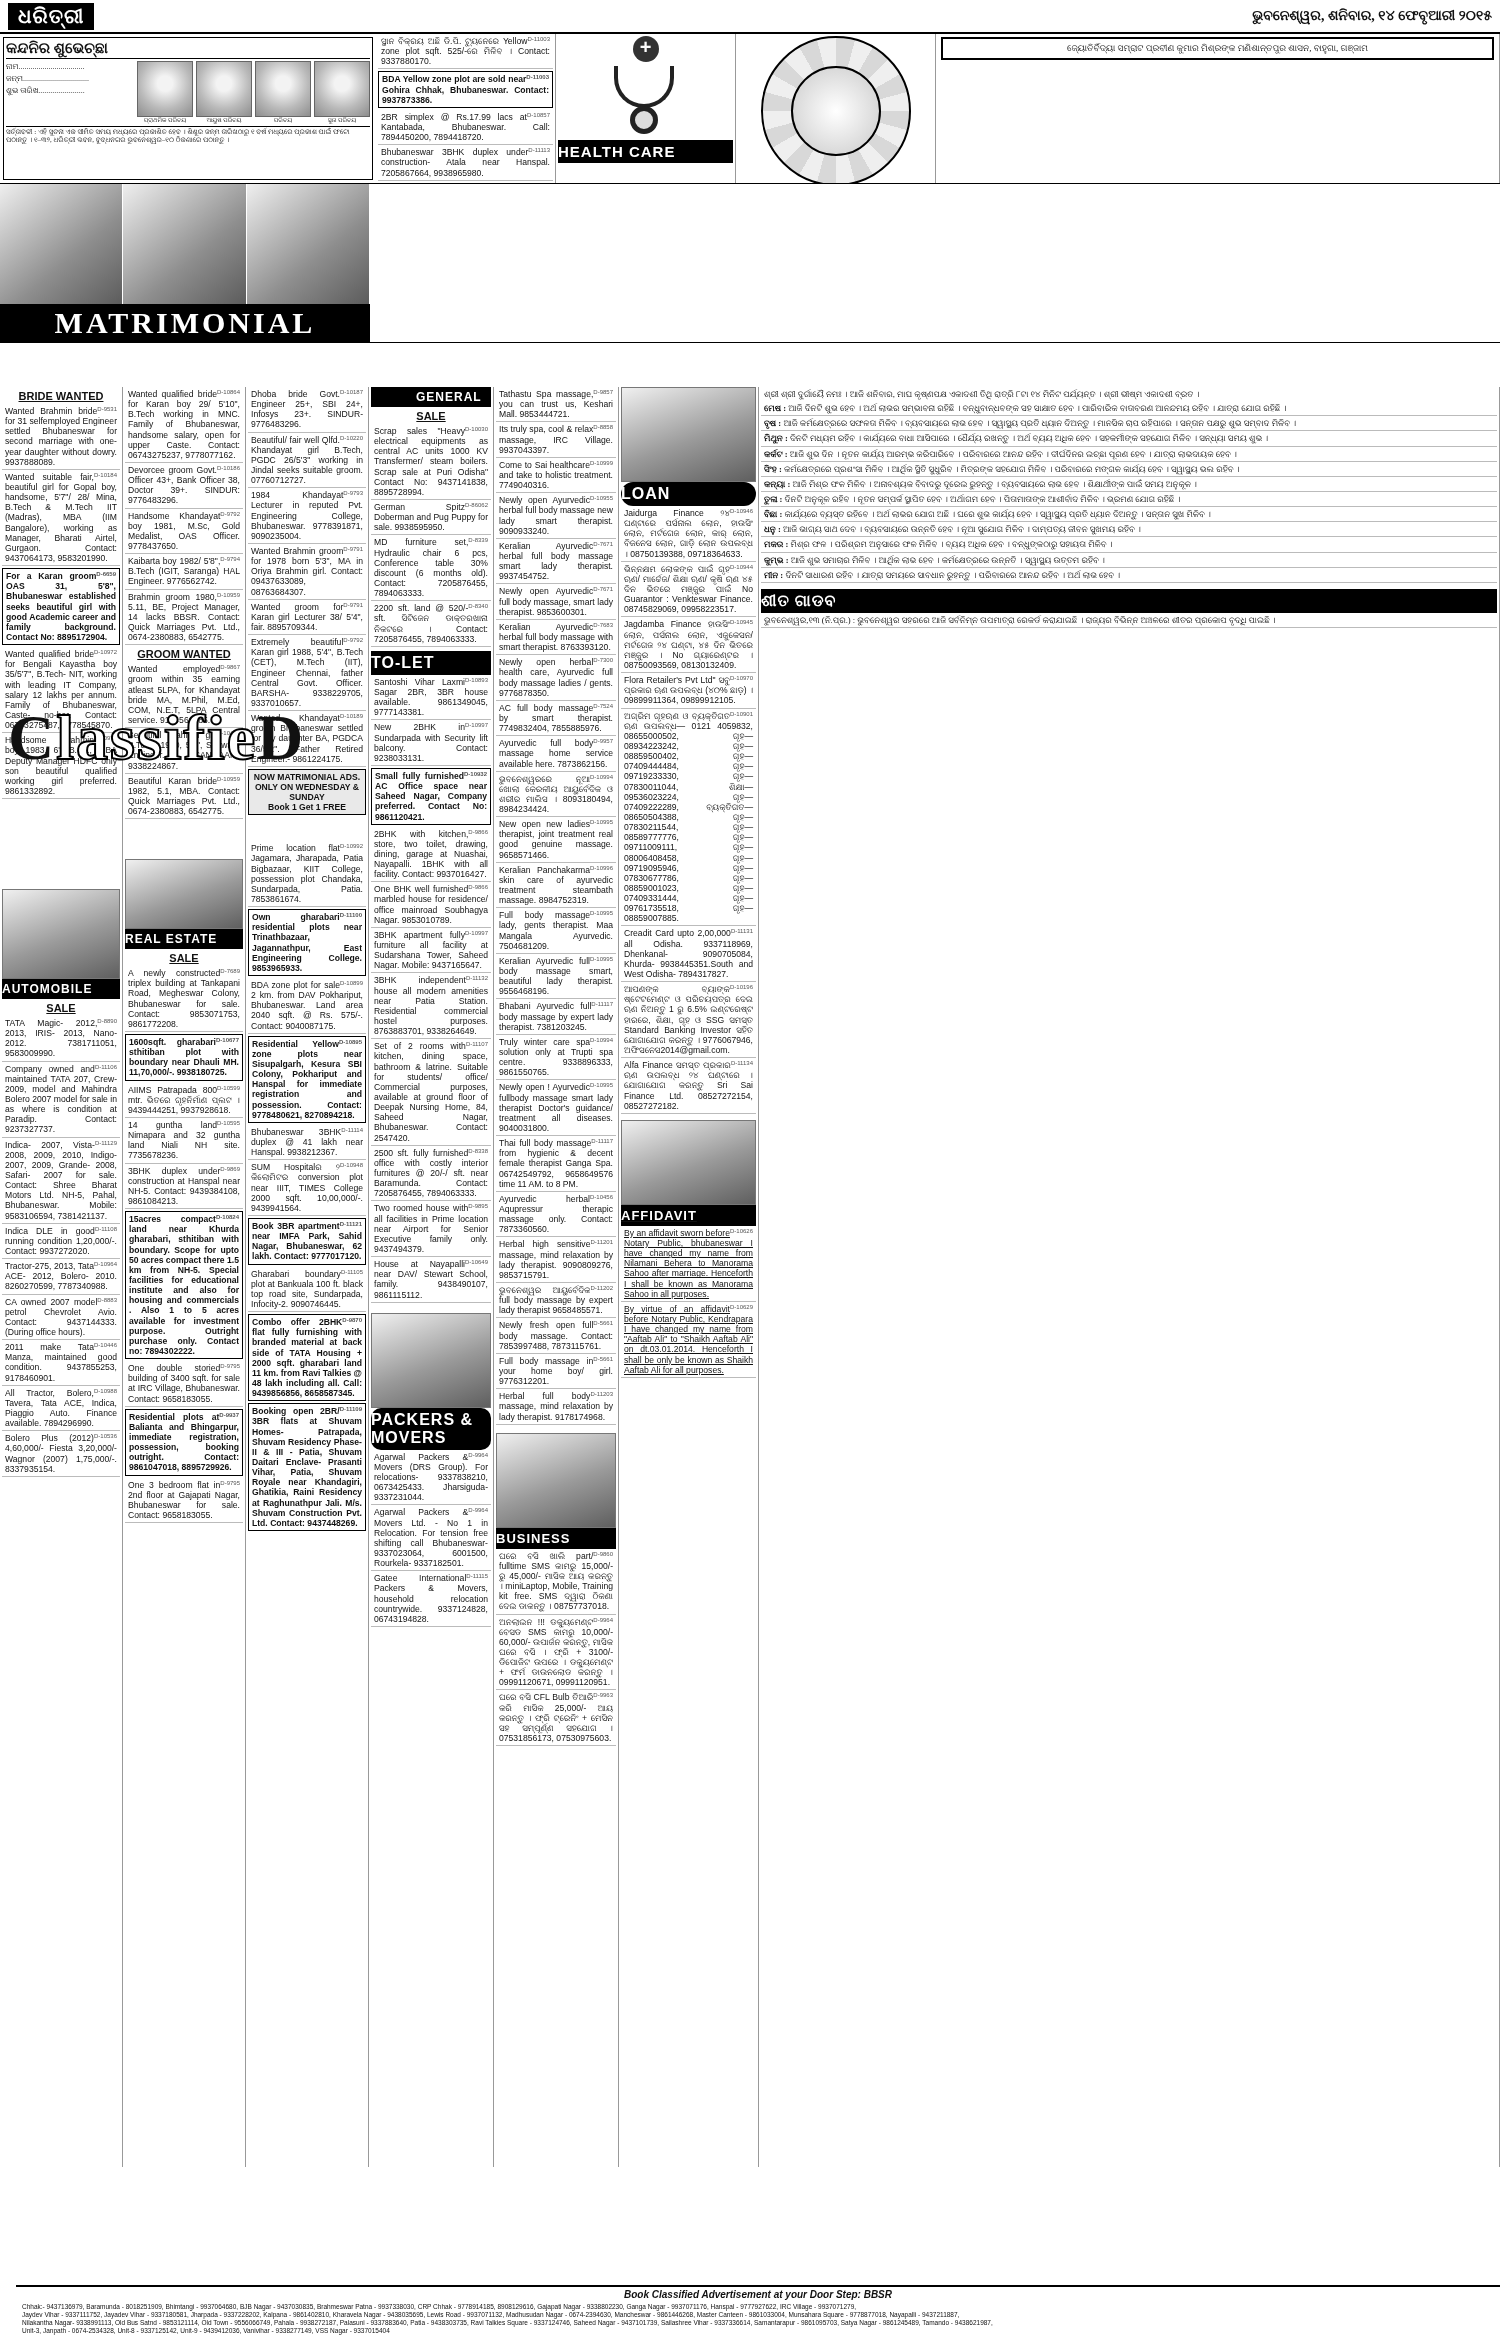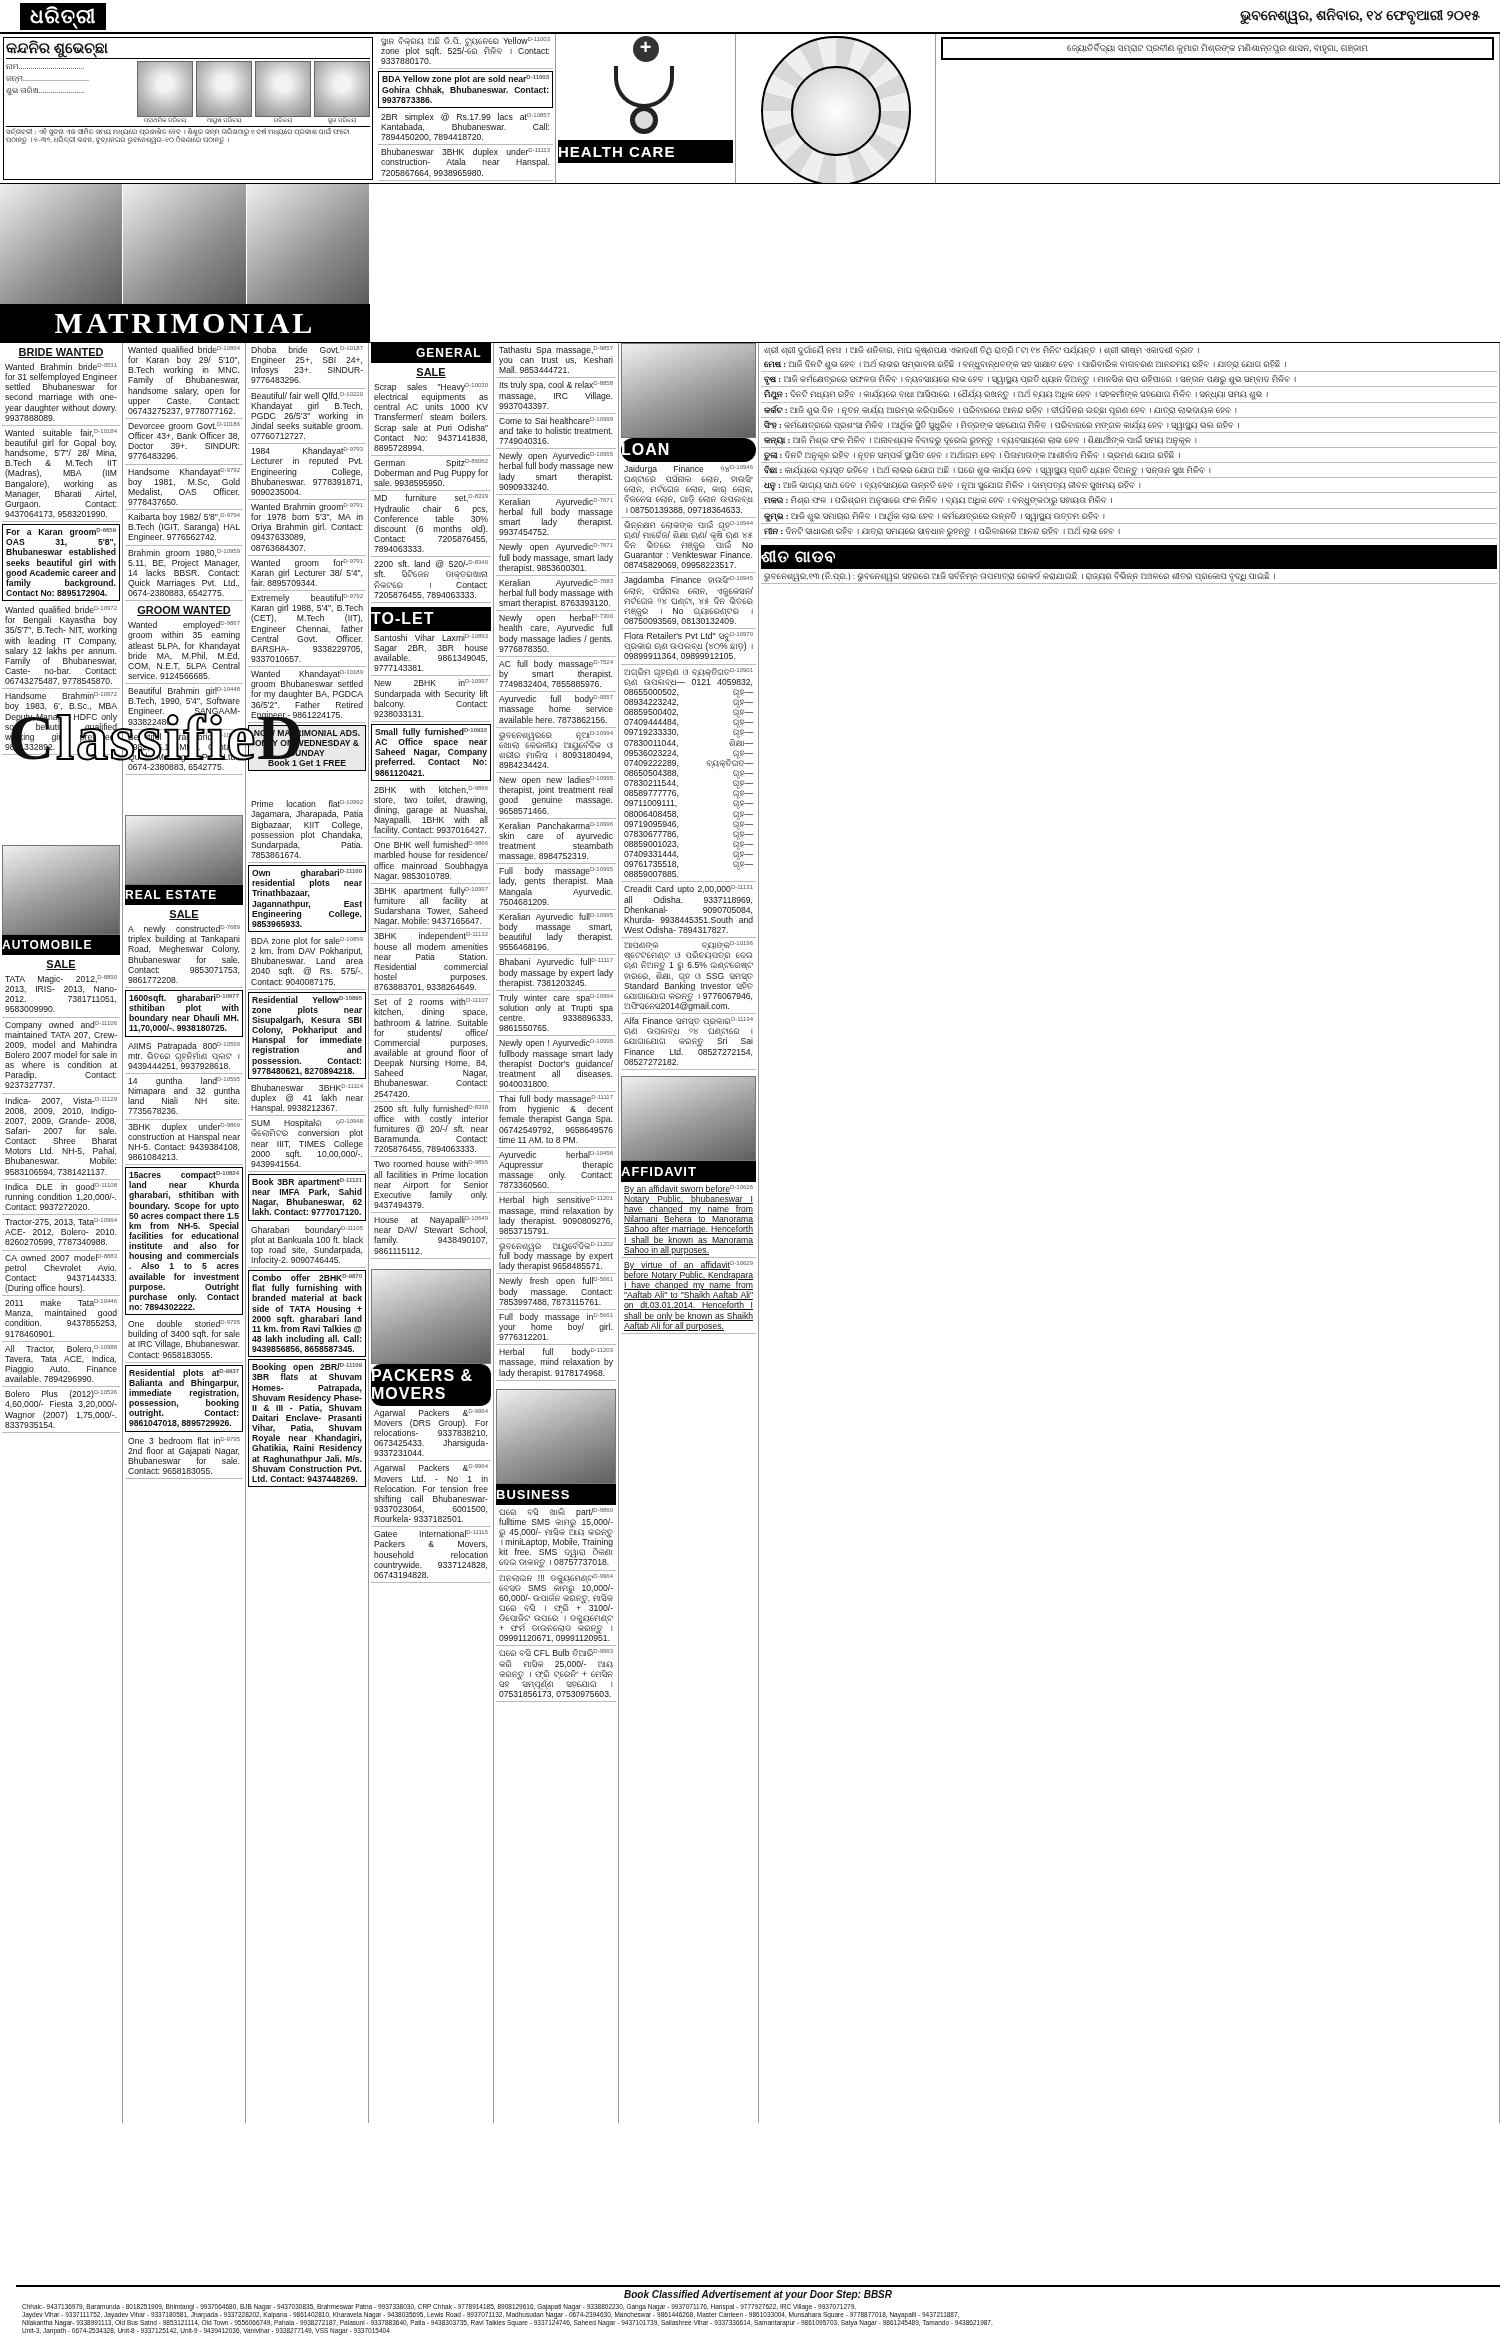--- a/index.html
+++ b/index.html
@@ -12,21 +12,21 @@
     color:#111;
     position:relative;
     overflow:hidden;
   }
   .page { width:1500px; height:2339px; position:relative; }
 
   
   .masthead {
     height:34px; border-bottom:2px solid #000;
     display:flex; align-items:center; justify-content:space-between;
-    padding:0 20px;
+    padding:0 8px;
   }
   .masthead .logo {
     font-family:"Liberation Serif", serif;
     font-weight:bold; font-size:20px; letter-spacing:1px;
     background:#000; color:#fff; padding:2px 10px;
   }
   .masthead .date { font-size:14px; font-weight:bold; font-family:"Liberation Serif", serif; }
 
   
   .sectionhead {
@@ -205,21 +205,21 @@
       <div class="matri-images">
         <div class="mimg"></div>
         <div class="mimg"></div>
         <div class="mimg"></div>
       </div>
       <div class="matri-title">MATRIMONIAL</div>
     </div>
     <div style="flex:1;"></div>
   </div>
 
-  <div class="main-grid" style="height:1780px;">
+  <div class="main-grid" style="height:1780px;margin-top:44px;">
 
     <div class="col scroll-col" style="width:123px;">
       <div class="subhead">BRIDE WANTED</div>
       <div class="ad"><span class="code">D-9531</span><span>Wanted Brahmin bride for 31 selfemployed Engineer settled Bhubaneswar for second marriage with one- year daughter without dowry. 9937888089.</span></div>
       <div class="ad"><span class="code">D-10184</span><span>Wanted suitable fair, beautiful girl for Gopal boy, handsome, 5'7"/ 28/ Mina, B.Tech &amp; M.Tech IIT (Madras), MBA (IIM Bangalore), working as Manager, Bharati Airtel, Gurgaon. Contact: 9437064173, 9583201990.</span></div>
       <div class="ad boxed"><span class="code">D-6659</span><span>For a Karan groom OAS 31, 5'8", Bhubaneswar established seeks beautiful girl with good Academic career and family background. Contact No: 8895172904.</span></div>
       <div class="ad"><span class="code">D-10972</span><span>Wanted qualified bride for Bengali Kayastha boy 35/5'7", B.Tech- NIT, working with leading IT Company, salary 12 lakhs per annum. Family of Bhubaneswar, Caste- no-bar. Contact: 06743275487, 9778545870.</span></div>
       <div class="ad"><span class="code">D-10972</span><span>Handsome Brahmin boy 1983, 6', B.Sc., MBA Deputy Manager HDFC only son beautiful qualified working girl preferred. 9861332892.</span></div>
 
       <div style="margin-top:90px;">

